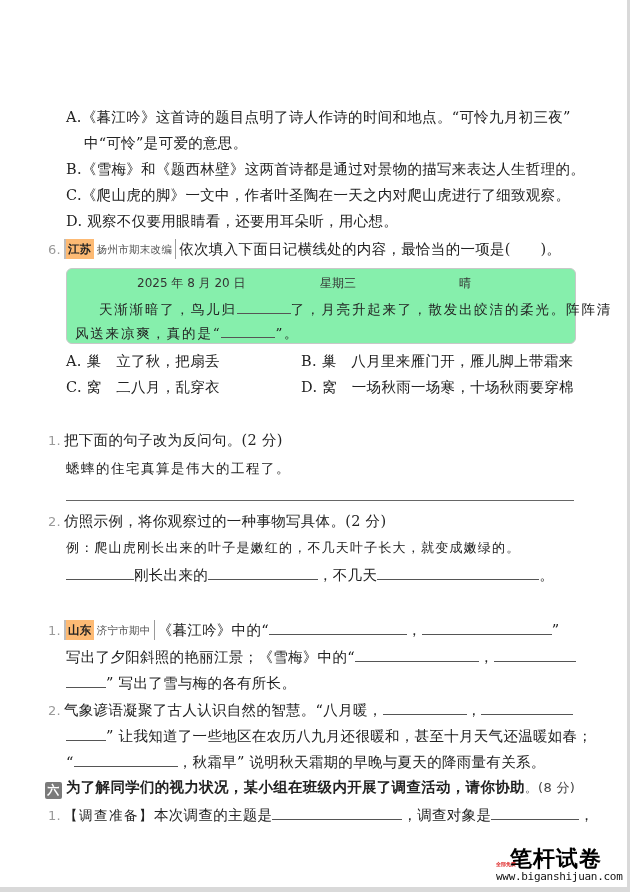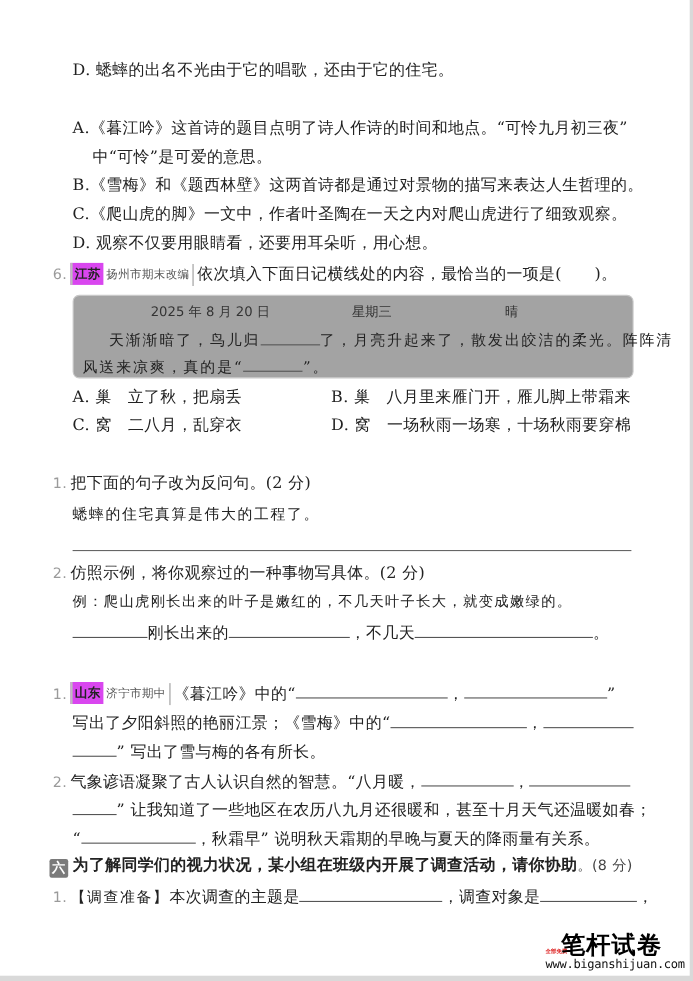--- a/index.html
+++ b/index.html
@@ -40,21 +40,21 @@
     }
     .tag {
       display: inline-block;
       font-family: "DejaVu Sans", "Liberation Sans", sans-serif;
       font-size: 11.5px;
       border-left: 2px solid #bdbdbd;
       padding: 0 2px 0 2px;
       vertical-align: 1px;
     }
     .tag-prov {
-      background: #d946ef;
+      background: #fdba74;
       font-weight: bold;
       color: #222;
       padding: 0 2px;
     }
     .tag-src {
       color: #555;
       font-size: 10.5px;
       padding-left: 3px;
       border-right: 1px solid #9a9a9a;
       padding-right: 3px;
@@ -83,21 +83,21 @@
       font-family: "DejaVu Sans", "Liberation Sans", sans-serif;
       font-size: 13px;
       color: #444;
     }
     .diary-box {
       position: absolute;
       left: 66px; top: 268px;
       width: 508px; height: 74px;
       border: 1px solid #c8c8c8;
       border-radius: 6px;
-      background: #a3a3a3;
+      background: #86efac;
     }
     .diary-head {
       position: absolute; top: 6px;
       font-family: "DejaVu Sans", "Liberation Sans", sans-serif;
       font-size: 12px;
       color: #333;
     }
     .diary-text {
       position: absolute;
       font-size: 13.5px;
@@ -129,21 +129,20 @@
       font-family: "DejaVu Sans Mono", "Liberation Mono", monospace;
       font-size: 11px; color: #111;
       letter-spacing: -0.3px;
     }
   </style>
 </head>
 <body>
 
 <div class="page">
 
-  <div class="line" style="left:66px; top:54px;">D. 蟋蟀的出名不光由于它的唱歌，还由于它的住宅。</div>
 
   <div class="line" style="left:66px; top:107px;">A.《暮江吟》这首诗的题目点明了诗人作诗的时间和地点。“可怜九月初三夜”</div>
   <div class="line" style="left:84px; top:133px;">中“可怜”是可爱的意思。</div>
   <div class="line" style="left:66px; top:159px;">B.《雪梅》和《题西林壁》这两首诗都是通过对景物的描写来表达人生哲理的。</div>
   <div class="line" style="left:66px; top:185px;">C.《爬山虎的脚》一文中，作者叶圣陶在一天之内对爬山虎进行了细致观察。</div>
   <div class="line" style="left:66px; top:211px;">D. 观察不仅要用眼睛看，还要用耳朵听，用心想。</div>
 
   <div class="line" style="left:48px; top:239px;">
     <span class="qnum">6.</span><span class="tag tag-prov">江苏</span><span class="tag tag-src" style="border-left:none;">扬州市期末改编</span><span>依次填入下面日记横线处的内容，最恰当的一项是(　　)。</span>
   </div>

